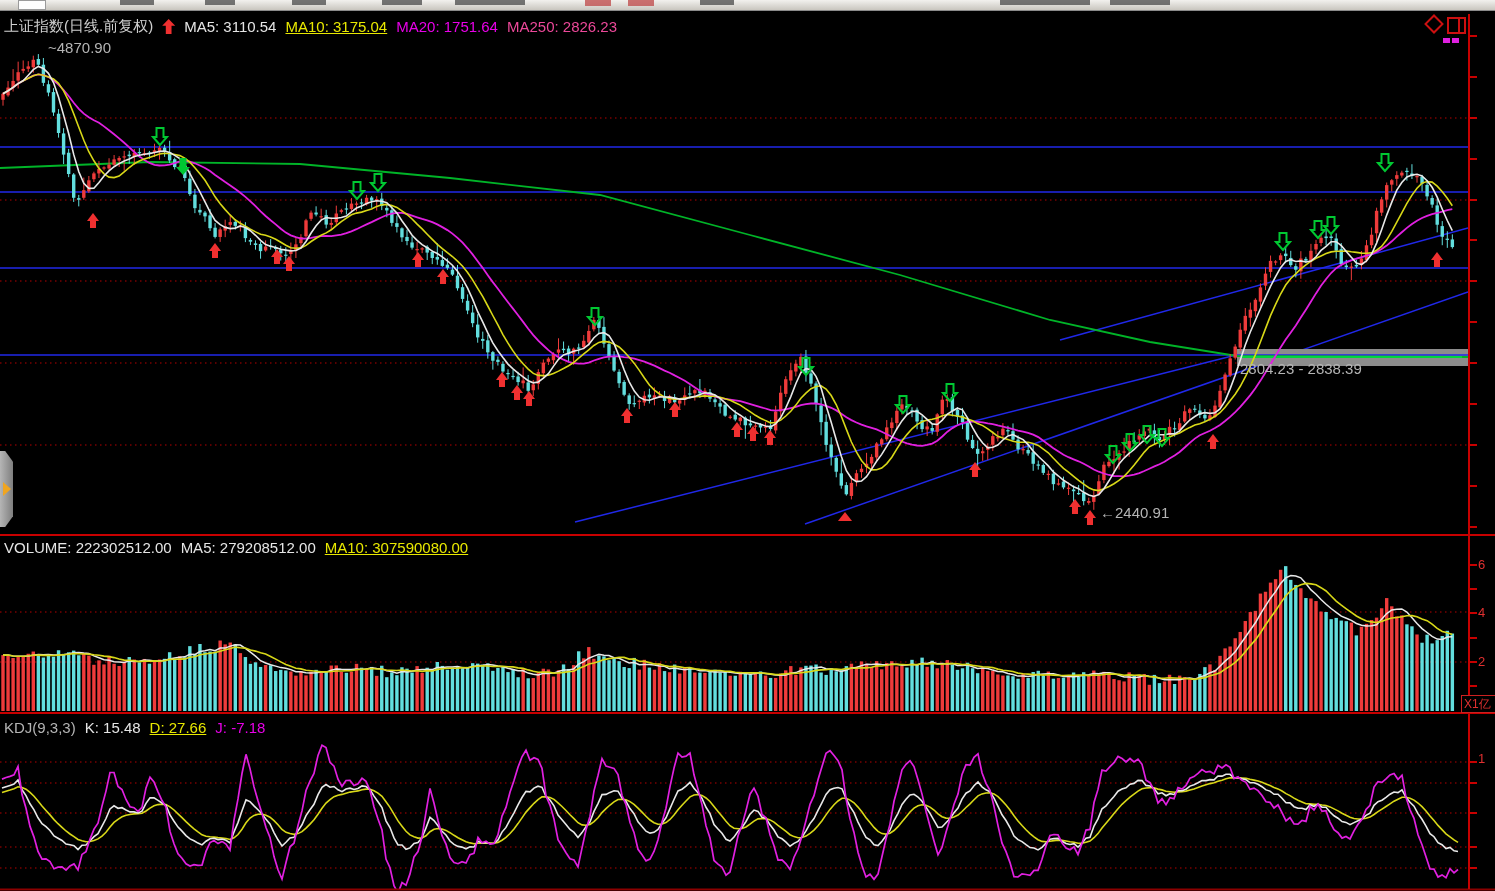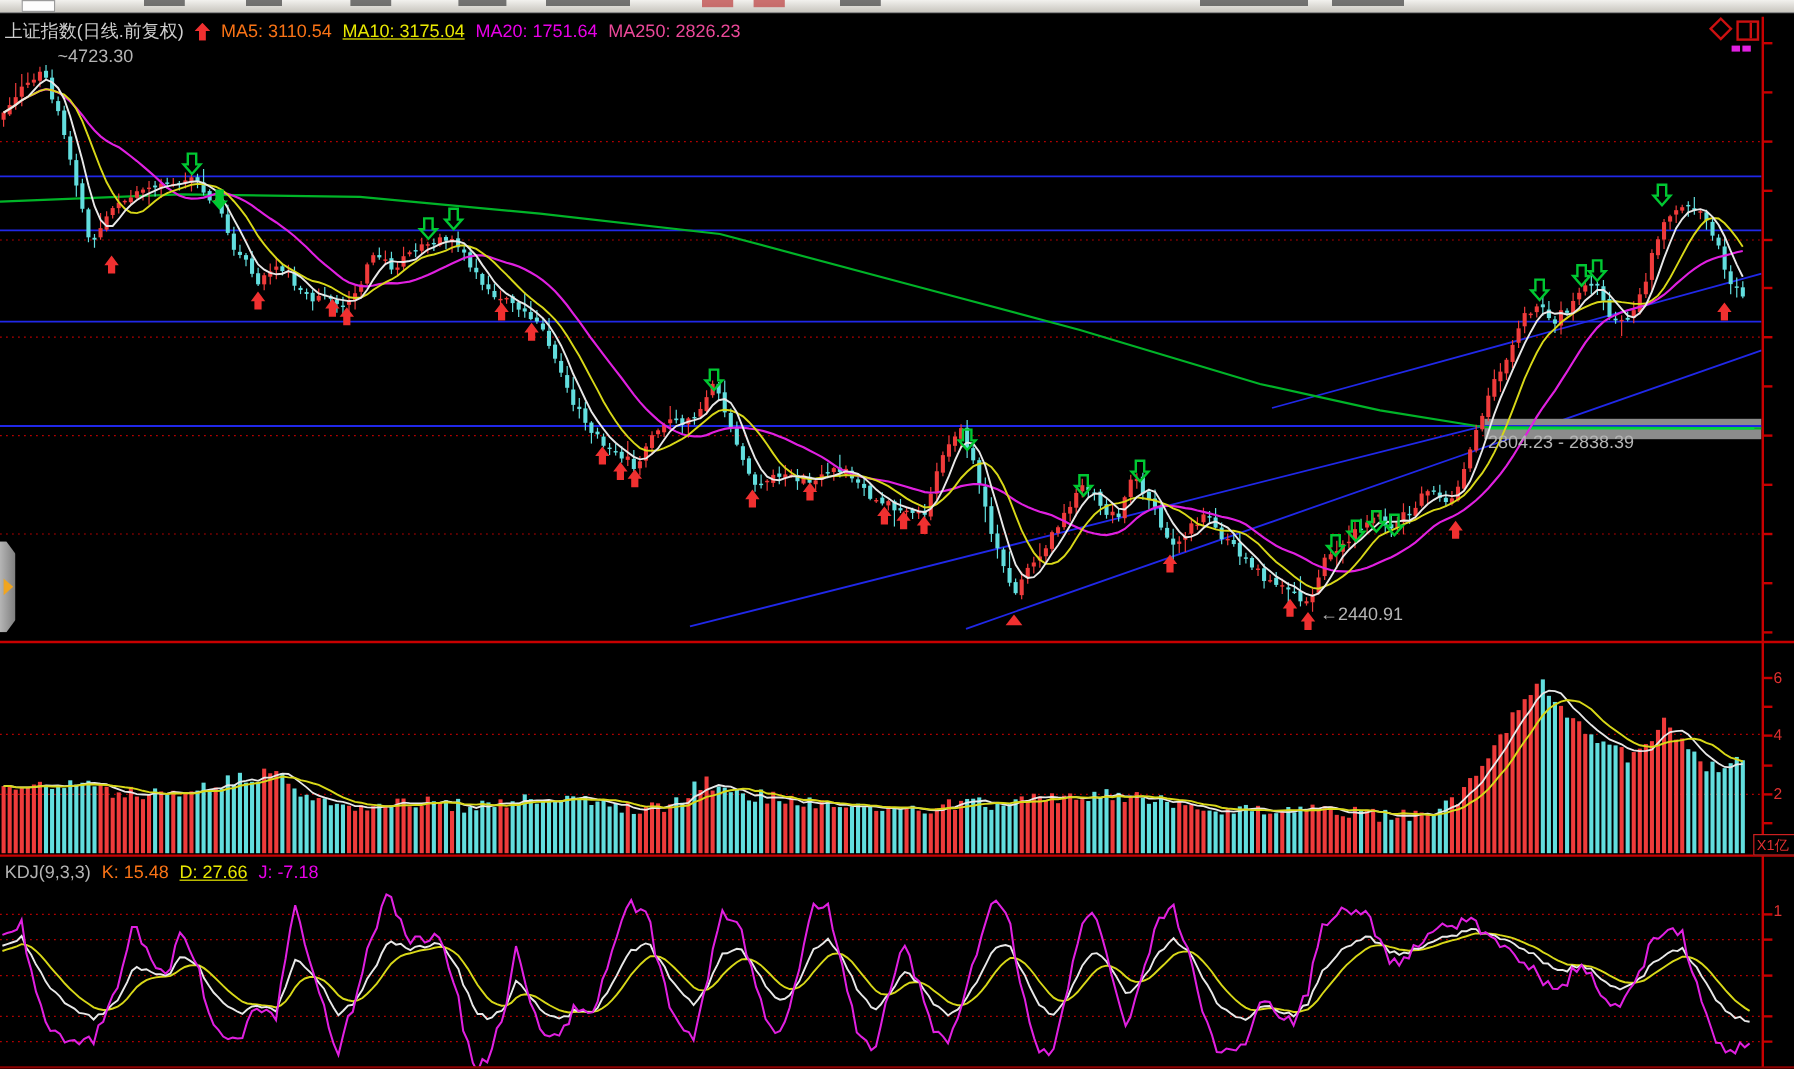--- a/index.html
+++ b/index.html
@@ -10,21 +10,21 @@
   .menubar{position:absolute;left:0;top:0;width:1495px;height:10px;
            background:linear-gradient(#f2f1ee,#c9c6bf);border-bottom:1px solid #8a8a8a;}
   .mb-smudge{position:absolute;top:0;height:5px;background:#4a4a4a;opacity:.75;}
   .mb-white{position:absolute;left:18px;top:0;width:26px;height:8px;background:#fdfdfd;border:1px solid #9a9a9a;}
   .mb-red{position:absolute;top:0;height:6px;background:#c05050;opacity:.8;}
   svg#cv{position:absolute;left:0;top:0;}
   
   .ovl{position:absolute;white-space:nowrap;pointer-events:none;}
   .hdr{font-size:15px;display:flex;align-items:center;gap:9px;}
   .t-title{color:#cfcfcf;}
-  .t-white{color:#f97316;}
+  .t-white{color:#e5e5e5;}
   .t-yellow{color:#e8e800;text-decoration:underline;}
   .t-magenta{color:#e800e8;}
   .t-green{color:#ec4899;}
   .t-gray{color:#b4b4b4;font-size:15px;}
   .t-axis{color:#e03030;font-size:13px;}
   .up-arrow-glyph{width:13px;height:15px;background:#f03030;
      clip-path:polygon(50% 0,100% 45%,72% 45%,72% 100%,28% 100%,28% 45%,0 45%);}
   
   .icon-diamond{position:absolute;left:1427px;top:17px;width:10px;height:10px;
      border:2px solid #cc1010;transform:rotate(45deg);}
@@ -1042,33 +1042,38 @@
 
   <div class="ovl hdr" style="left:4px;top:17px;">
     <span class="t-title">上证指数(日线.前复权)</span>
     <span class="up-arrow-glyph"></span>
     <span class="t-white">MA5: 3110.54</span>
     <span class="t-yellow">MA10: 3175.04</span>
     <span class="t-magenta">MA20: 1751.64</span>
     <span class="t-green">MA250: 2826.23</span>
   </div>
 
-  <div class="ovl t-gray" style="left:48px;top:39px;">~4723.30</div>
+  <div class="ovl t-gray" style="left:48px;top:39px;">~4870.90</div>
   <div class="ovl t-gray" style="left:1240px;top:360px;">2804.23 - 2838.39</div>
   <div class="ovl t-gray" style="left:1100px;top:504px;text-align:center;">←2440.91</div>
 
   <div class="icon-diamond"></div>
   <div class="icon-window"></div>
   <div class="sq-magenta" style="left:1443px;top:38px;"></div>
   <div class="sq-magenta" style="left:1452px;top:38px;"></div>
 
   <div class="side-tab">
     <div class="tri"></div>
   </div>
 
+  <div class="ovl hdr" style="left:4px;top:539px;">
+    <span class="t-white">VOLUME: 222302512.00</span>
+    <span class="t-white">MA5: 279208512.00</span>
+    <span class="t-yellow">MA10: 307590080.00</span>
+  </div>
 
   <div class="ovl t-axis" style="left:1478px;top:557px;">6</div>
   <div class="ovl t-axis" style="left:1478px;top:605px;">4</div>
   <div class="ovl t-axis" style="left:1478px;top:654px;">2</div>
   <div class="unit-box">X1亿</div>
 
   <div class="ovl hdr" style="left:4px;top:719px;">
     <span class="t-gray">KDJ(9,3,3)</span>
     <span class="t-white">K: 15.48</span>
     <span class="t-yellow">D: 27.66</span>

